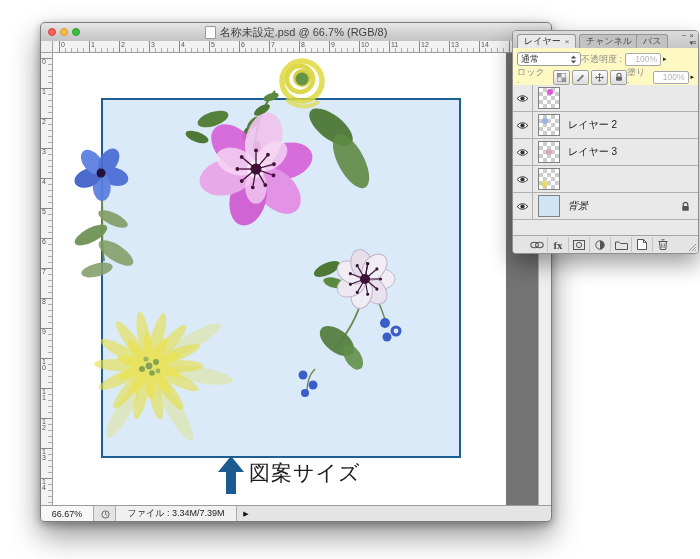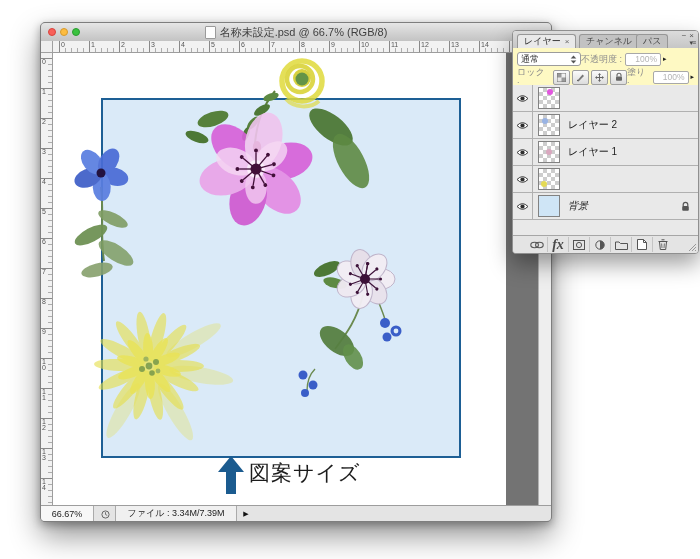--- a/index.html
+++ b/index.html
@@ -97,21 +97,21 @@
     background-size:8px 8px;background-position:0 0,4px 4px;}
   .dot{position:absolute;width:6px;height:6px;border-radius:50%;transform:translate(-50%,-50%);}
   .layer-name{font-size:10px;color:#1e1e1e;margin-left:8px;flex:1;}
   .layer-name.italic{font-style:italic;}
   .row-lock{margin-right:8px;display:flex;align-items:center;}
 
   .panel-footer{position:absolute;left:0;bottom:0;right:0;height:17px;border-top:1px solid #a6a6a6;
     background:#e4e4e4;border-radius:0 0 3px 3px;display:flex;align-items:center;padding-left:14px;}
   .foot-btn{width:20px;height:15px;display:flex;align-items:center;justify-content:center;border-left:1px solid #c4c4c4;}
   .foot-btn:first-child{border-left:none;}
-  .fx-txt{font-family:"Liberation Serif","DejaVu Serif",serif;font-style:italic;font-weight:bold;font-size:14px;color:#4a4a4a;}
+  .fx-txt{font-family:"Liberation Serif","DejaVu Serif",serif;font-weight:bold;font-size:11px;color:#4a4a4a;}
   .grip{position:absolute;right:1px;bottom:1px;}
 </style>
 </head>
 <body>
 
 <div class="doc-window">
 
   <div class="titlebar">
     <div class="traffic">
       <span class="tl red"></span>
@@ -452,21 +452,21 @@
       <div class="layer-row">
         <div class="eye-cell">
           <svg width="13" height="9" viewBox="0 0 13 9">
             <path d="M1 4.5 Q6.5 -1.2 12 4.5 Q6.5 10.2 1 4.5 Z" fill="#fdfdfd" stroke="#3d3d3d" stroke-width="1"></path>
             <circle cx="6.5" cy="4.5" r="2.1" fill="#2e2e2e"></circle>
           </svg>
         </div>
         <div class="layer-thumb checker">
           <span class="dot" style="background: rgb(217, 168, 191); left: 52%; top: 52%;"></span>
         </div>
-        <span class="layer-name">レイヤー 1</span>
+        <span class="layer-name">レイヤー 3</span>
       </div>
       <div class="layer-row">
         <div class="eye-cell">
           <svg width="13" height="9" viewBox="0 0 13 9">
             <path d="M1 4.5 Q6.5 -1.2 12 4.5 Q6.5 10.2 1 4.5 Z" fill="#fdfdfd" stroke="#3d3d3d" stroke-width="1"></path>
             <circle cx="6.5" cy="4.5" r="2.1" fill="#2e2e2e"></circle>
           </svg>
         </div>
         <div class="layer-thumb checker">
           <span class="dot" style="background: rgb(228, 218, 85); left: 26%; top: 74%;"></span>

